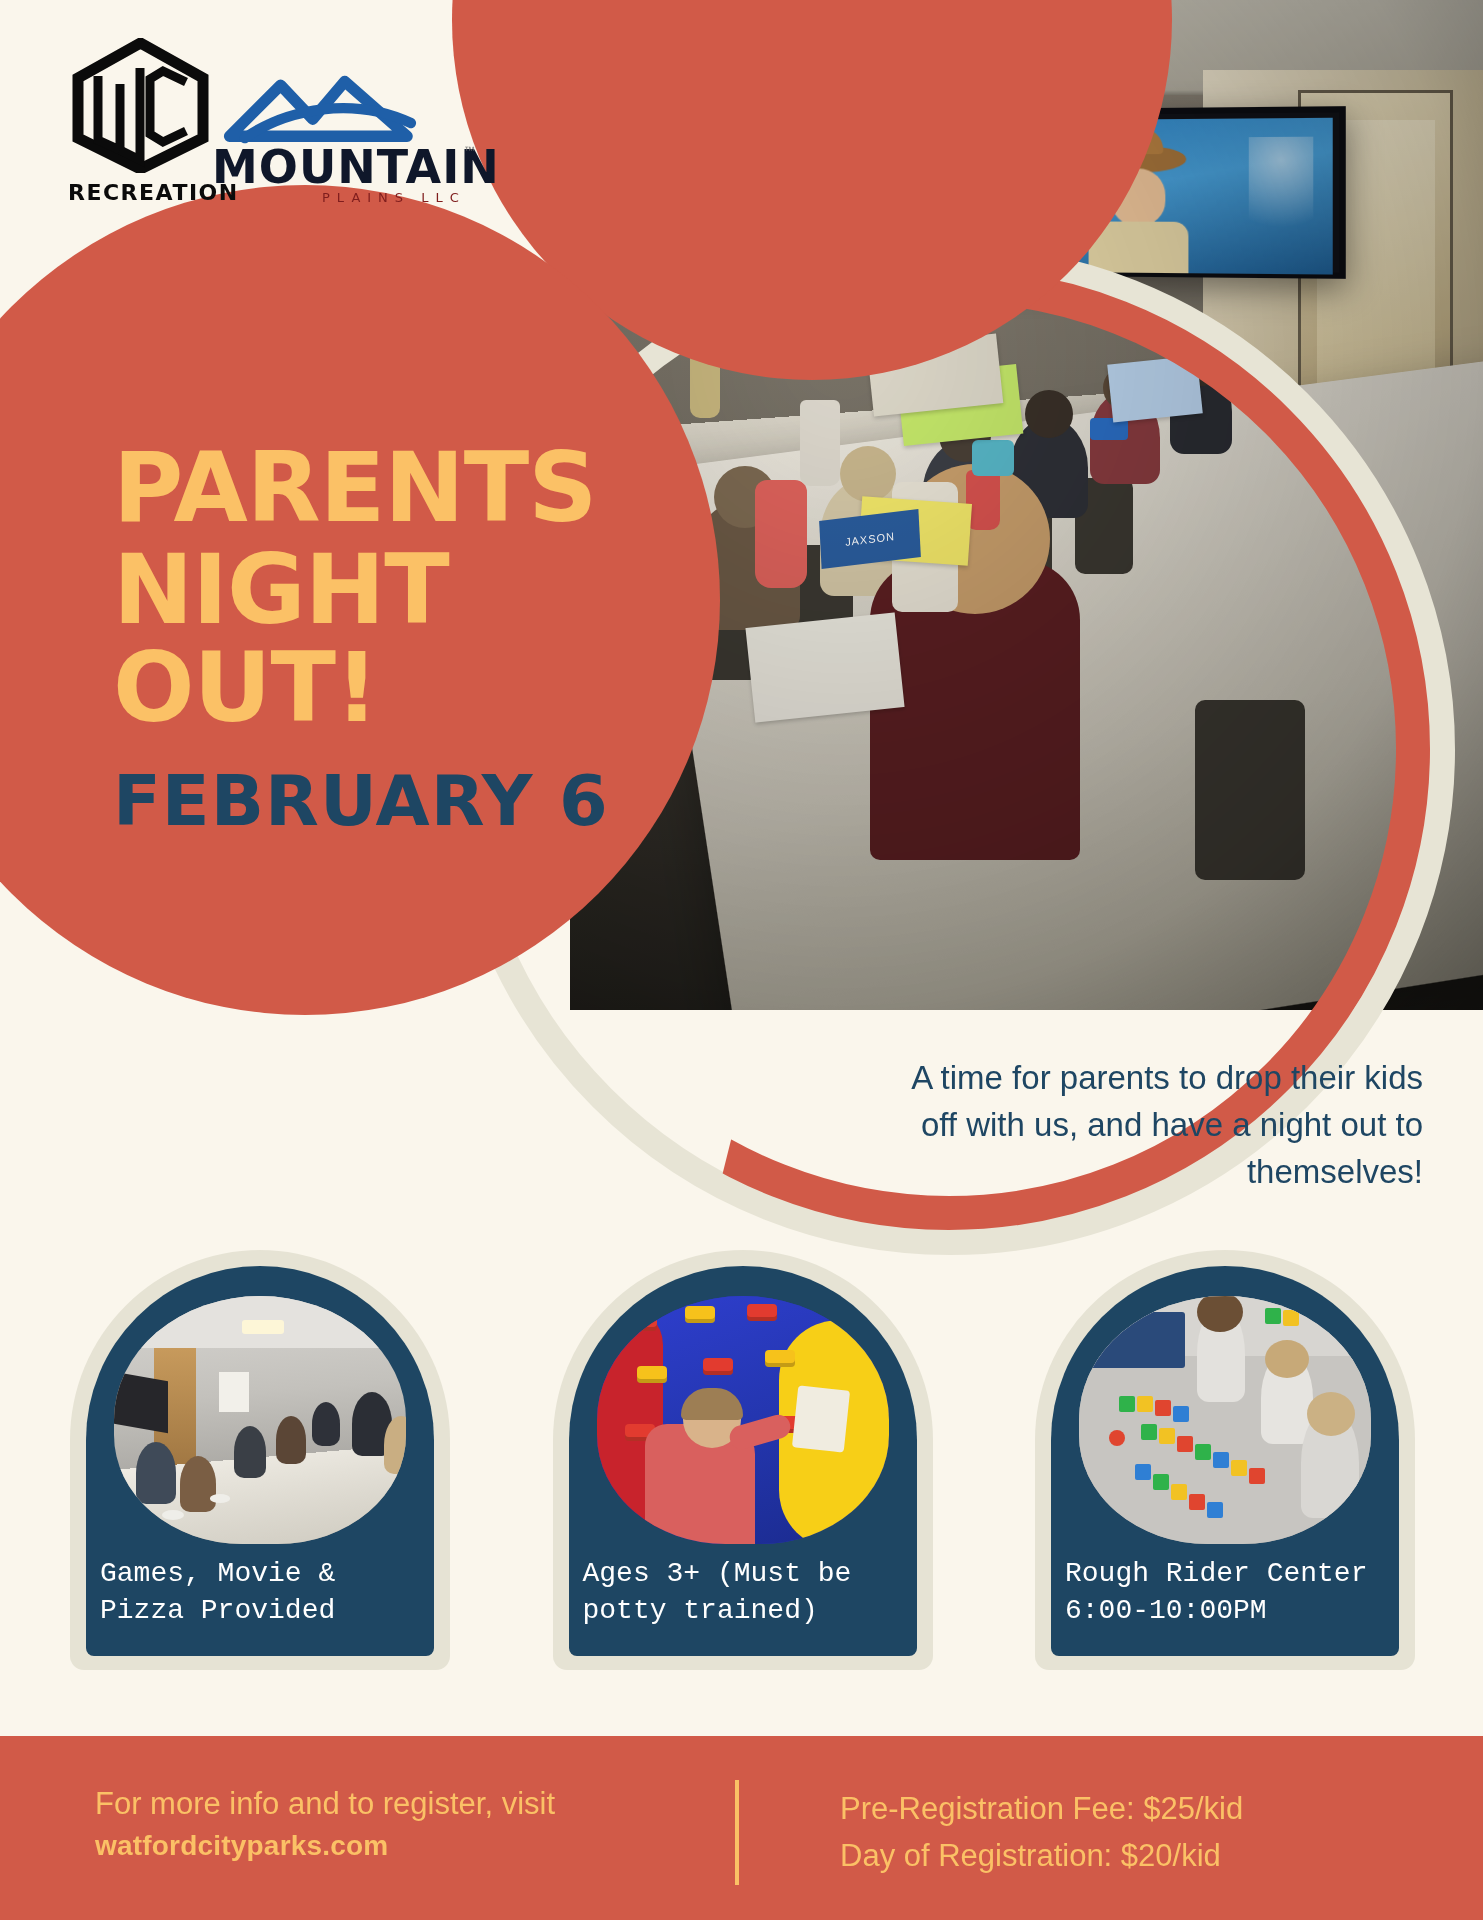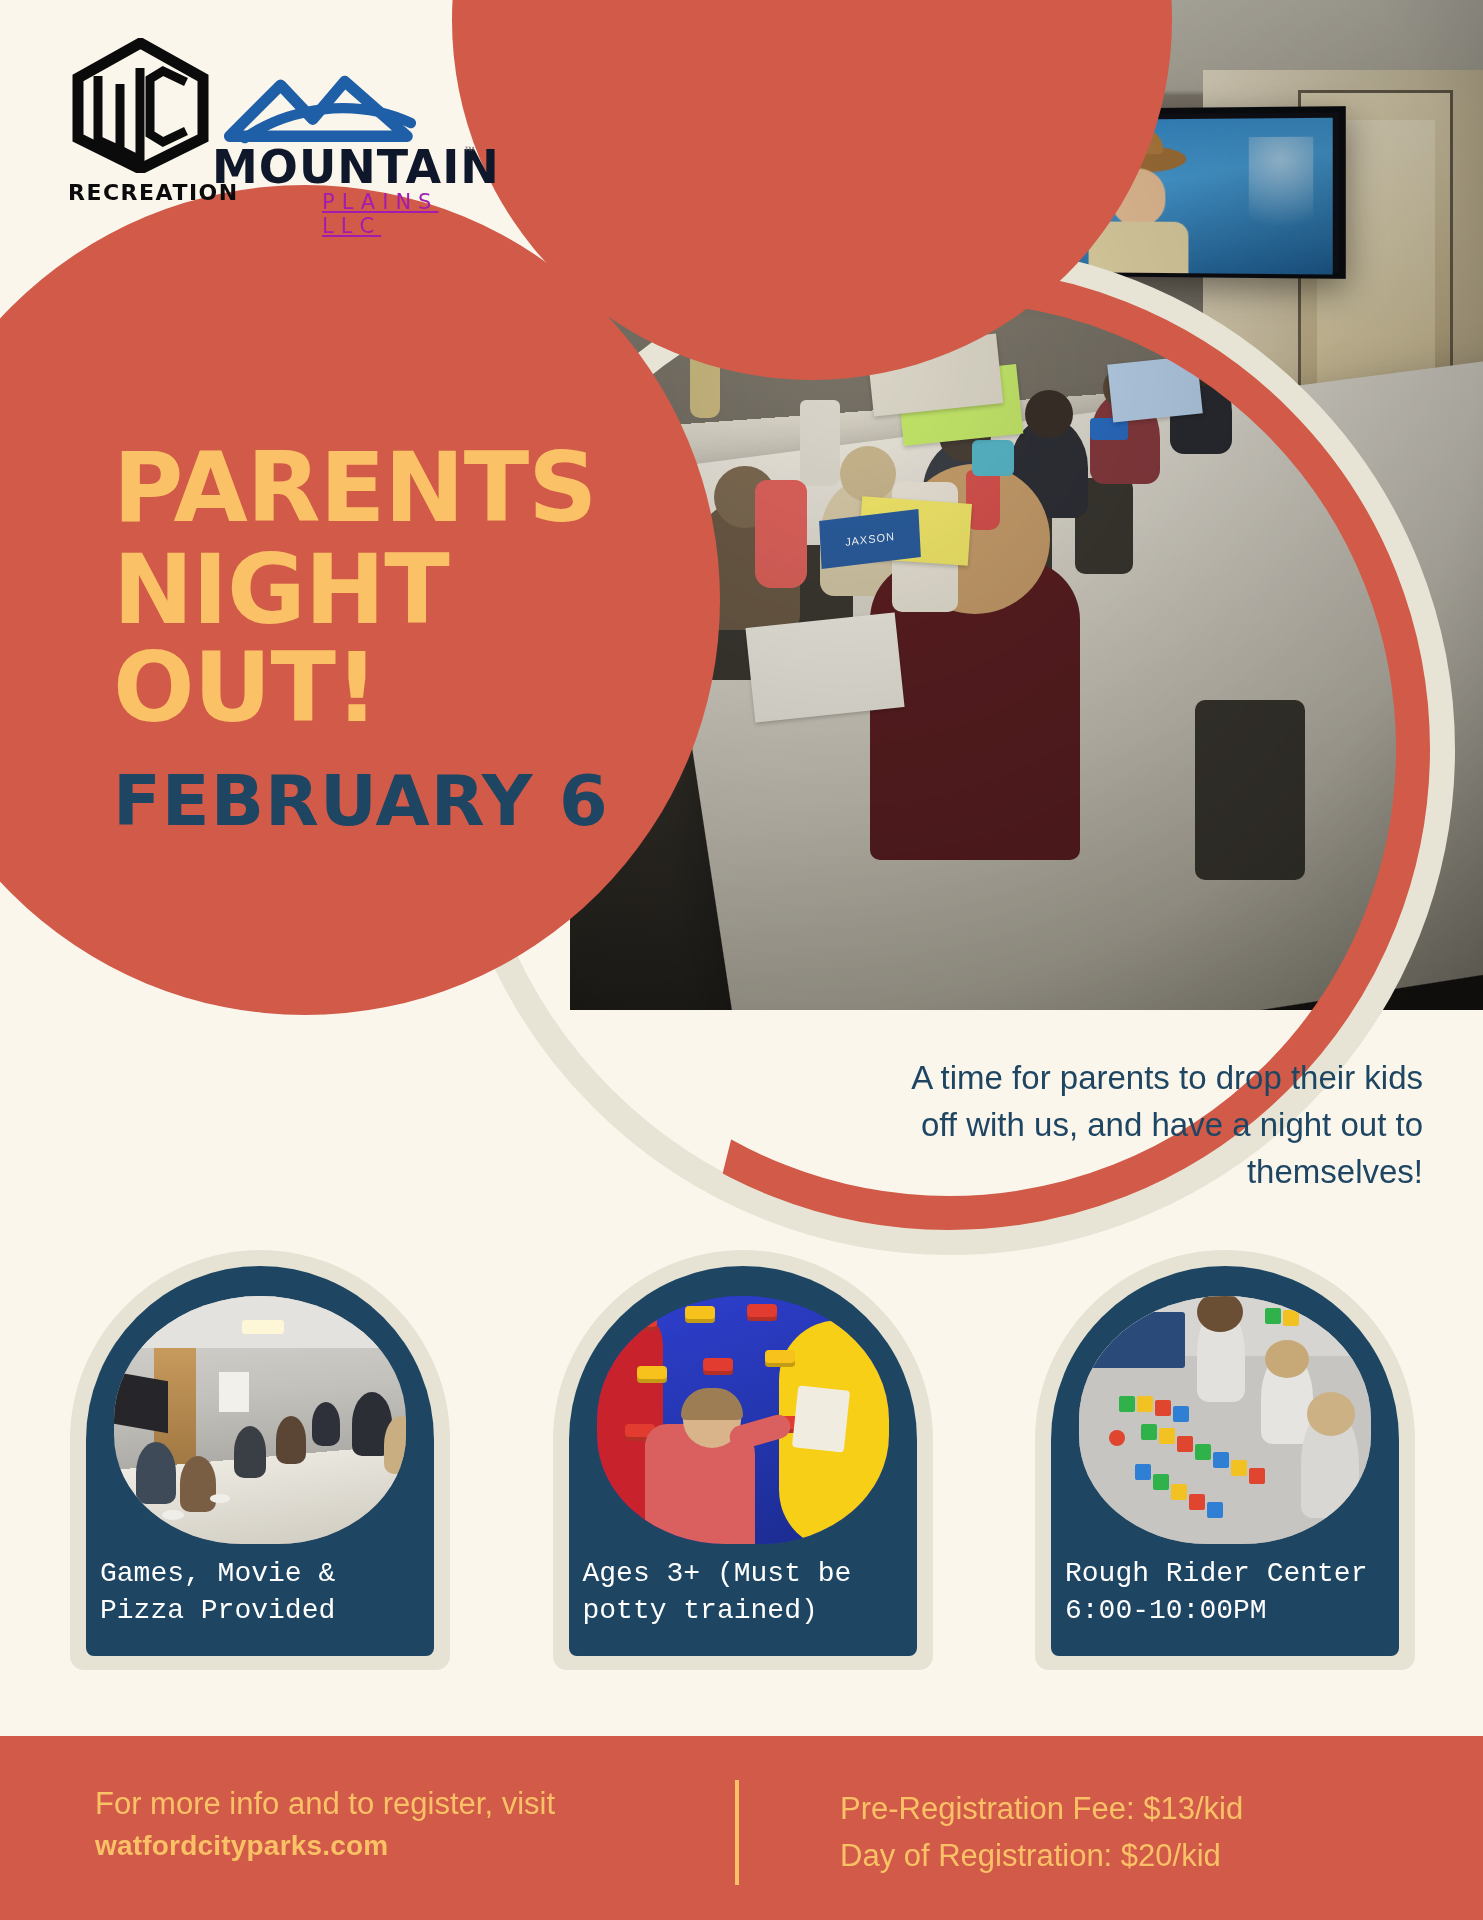--- a/index.html
+++ b/index.html
@@ -178,22 +178,22 @@
   }
 
   .mp-logo { position: absolute; left: 212px; top: 72px; width: 270px; height: 135px; }
   .mp-name {
     position: absolute; left: 0; top: 72px; width: 250px;
     font-family: "DejaVu Sans", sans-serif; font-weight: 700; font-size: 46px;
     letter-spacing: 1px; color: #0f172a; line-height: 1;
   }
   .mp-sub {
     position: absolute; left: 110px; top: 118px;
-    font-family: "DejaVu Sans", sans-serif; font-weight: 500; font-size: 21px;
-    letter-spacing: 7px; color: #a21caf; text-decoration: underline;
+    font-family: "DejaVu Sans", sans-serif; font-weight: 500; font-size: 13px;
+    letter-spacing: 7px; color: #7f1d1d;
   }
   .mp-tm { position:absolute; left:252px; top:72px; font-size:11px; color:#6b6b6b; }
 
   
   .headline { position: absolute; left: 113px; top: 440px; width: 620px; z-index: 30; }
   .headline h1 {
     font-family: "DejaVu Sans", sans-serif;
     font-weight: 800;
     font-size: 96px;
     line-height: 1.02;
@@ -534,18 +534,18 @@
 
   </div>
 
   <div class="footer">
     <div class="left">
       <div class="line1">For more info and to register, visit</div>
       <div class="site">watfordcityparks.com</div>
     </div>
     <div class="divider"></div>
     <div class="right">
-      <div>Pre-Registration Fee: $13/kid</div>
+      <div>Pre-Registration Fee: $25/kid</div>
       <div>Day of Registration: $20/kid</div>
     </div>
   </div>
 
 </div>
 
 </body></html>

